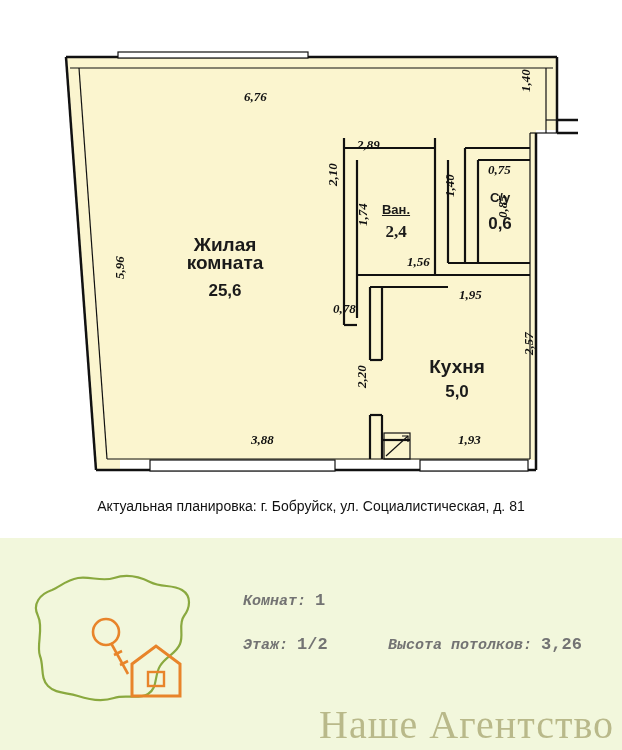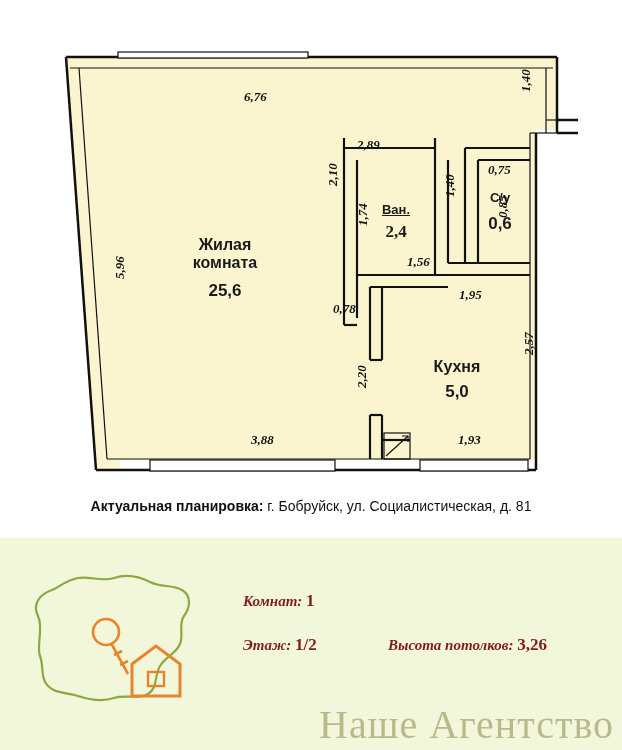--- a/index.html
+++ b/index.html
@@ -35,21 +35,21 @@
   }
   .plan-label {
     position: absolute;
     font-family: "Liberation Sans", sans-serif;
     font-weight: bold;
     color: #1a1a1a;
     white-space: nowrap;
     text-align: center;
   }
   .room-name {
-    font-size: 16px;
+    font-size: 19px;
     line-height: 18px;
   }
   .room-name.small {
     font-size: 13px;
     line-height: 16px;
   }
   .room-area {
     font-size: 17px;
     font-weight: bold;
   }
@@ -70,42 +70,42 @@
   #caption {
     position: absolute;
     left: 0;
     top: 498px;
     width: 622px;
     text-align: center;
     font-size: 14px;
     color: #111111;
   }
   #caption .lead {
-    font-weight: bold;
+    font-weight: normal;
   }
   
   #footer {
     position: absolute;
     left: 0;
     top: 538px;
     width: 622px;
     height: 212px;
     background: #f2f7dc;
     overflow: hidden;
   }
   #map-art {
     position: absolute;
     left: 10px;
     top: 18px;
   }
   .info-row {
     position: absolute;
-    font-family: Liberation Serif, serif;
+    font-family: Liberation Mono, monospace;
     font-size: 15px;
-    color: #7f1d1d;
+    color: #737373;
     white-space: nowrap;
   }
   .info-row .lbl {
     font-style: italic;
     font-weight: bold;
   }
   .info-row .val {
     font-weight: bold;
     font-size: 17px;
   }

